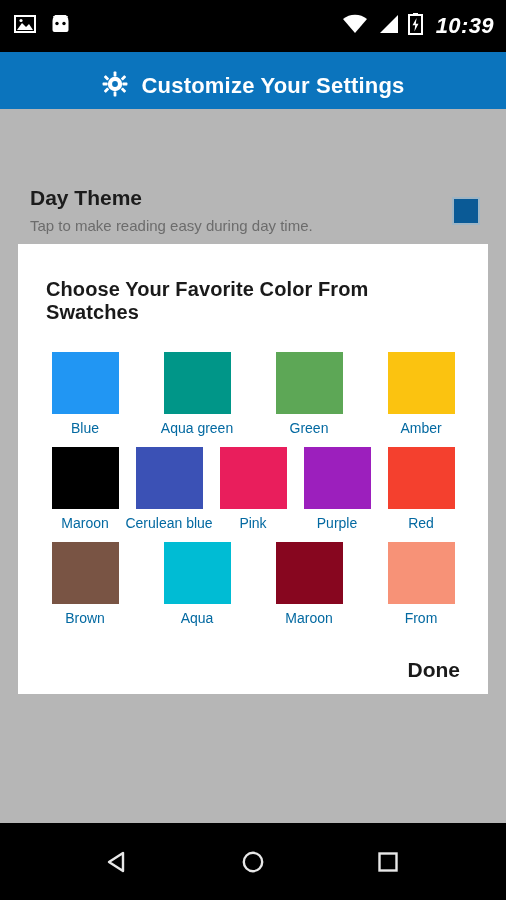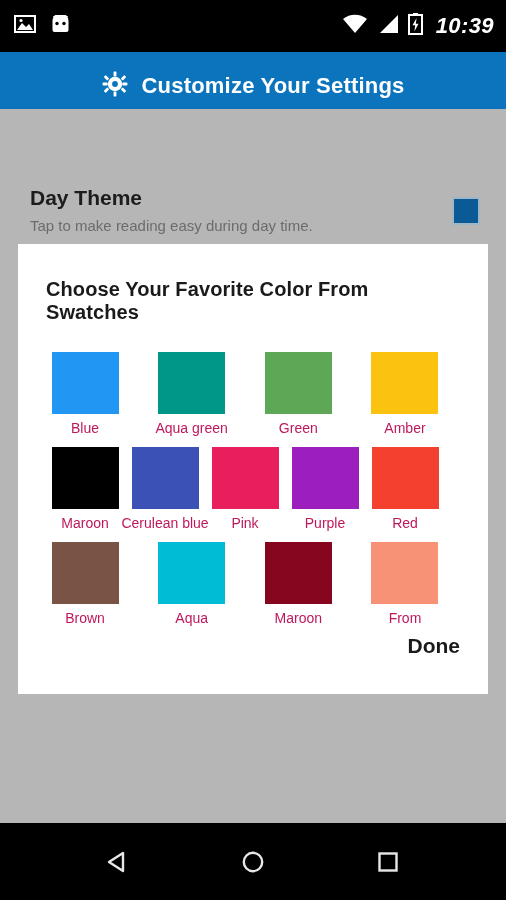--- a/index.html
+++ b/index.html
@@ -112,21 +112,21 @@
 
   
   .dialog {
     position: absolute;
     top: 135px;
     left: 18px;
     width: 470px;
     height: 450px;
     background: #ffffff;
     box-sizing: border-box;
-    padding: 34px 44px 0 28px;
+    padding: 34px 28px 0 28px;
   }
   .dialog-title {
     color: #1a1a1a;
     font-size: 20px;
     font-weight: bold;
     letter-spacing: 0.1px;
   }
 
   .swatch-grid {
     margin-top: 28px;
@@ -145,29 +145,29 @@
     align-items: center;
   }
   .swatch-box {
     width: 67px;
     height: 62px;
     box-sizing: border-box;
   }
   .swatch-label {
     margin-top: 5px;
     font-size: 14px;
-    color: #be185d;
+    color: #0369a1;
     white-space: nowrap;
     line-height: 18px;
   }
 
   .dialog-actions {
     position: absolute;
     right: 28px;
-    bottom: 36px;
+    bottom: 12px;
   }
   .done-button {
     color: #1a1a1a;
     font-size: 21px;
     font-weight: bold;
     background: none;
     border: none;
     padding: 0;
     cursor: pointer;
     font-family: "Liberation Sans", sans-serif;

